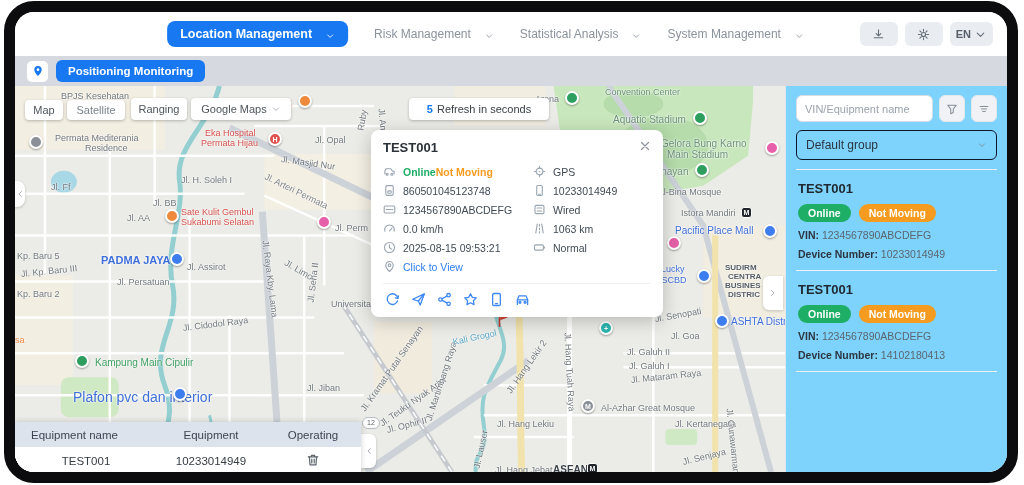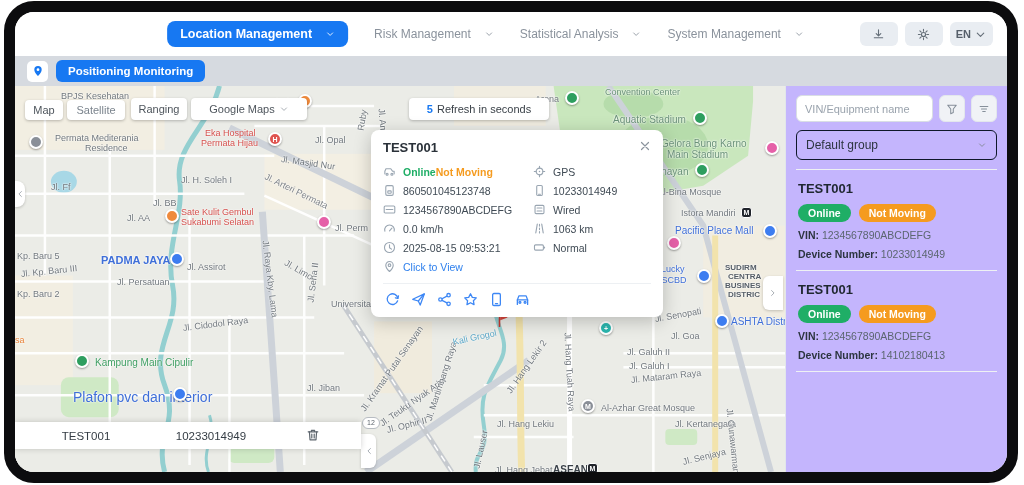--- a/index.html
+++ b/index.html
@@ -3,21 +3,21 @@
 <meta charset="utf-8">
 <style>
   html,body{margin:0;padding:0}
   body{width:1024px;height:485px;background:#fff;font-family:"Liberation Sans",sans-serif;overflow:hidden;position:relative}
   .frame{position:absolute;left:4px;top:1px;width:1014px;height:482px;border:11px solid #0c0c0e;border-radius:30px;background:#fff;box-sizing:border-box;overflow:hidden}
   .app{position:relative;width:100%;height:100%;display:flex;flex-direction:column}
 
   
   .topbar{flex:0 0 44px;background:#fff;position:relative}
   .nav{position:absolute;left:50%;top:0;transform:translateX(-54%);height:100%;display:flex;align-items:center;gap:26px;white-space:nowrap}
-  .nav-item{display:flex;align-items:center;gap:13px;font-size:12px;color:#8a929c;cursor:pointer}
+  .nav-item{display:flex;align-items:flex-end;gap:13px;font-size:12px;color:#8a929c;cursor:pointer}
   .nav-item.active{background:#1778f2;color:#fff;font-weight:bold;padding:6px 13px;border-radius:8px;font-size:12.5px}
   .chev svg{width:10px;height:10px;display:block}
   .top-actions{position:absolute;right:14px;top:10px;display:flex;gap:7px}
   .icon-btn{height:24px;min-width:26px;background:#e9edf2;border-radius:6px;display:flex;align-items:center;justify-content:center;color:#646e78;padding:0 6px;gap:3px;cursor:pointer}
   .icon-btn svg{width:13px;height:13px;display:block}
   .lang{font-size:11px;font-weight:bold;color:#565f6a}
 
   
   .tabbar{flex:0 0 30px;background:#d6dae0;display:flex;align-items:center;padding-left:12px;gap:8px}
   .pin-box{width:21px;height:21px;background:#fff;border-radius:5px;display:flex;align-items:center;justify-content:center;color:#1778f2}
@@ -62,21 +62,21 @@
   .mt-head{display:flex;background:#dde3ec;color:#3c4552;height:25px;align-items:center}
   .mt-row{display:flex;height:27px;align-items:center;color:#343c44;background:#fff}
   .mtc{box-sizing:border-box}
   .c1{width:142px;padding-left:16px}
   .c2{width:108px;text-align:center}
   .c3{flex:1;text-align:center}
   .trash{display:inline-flex;width:14px;height:14px;color:#5d656d;cursor:pointer}
   .trash svg{width:14px;height:14px}
 
   
-  .side{flex:0 0 222px;background:#c4b5fd;border-left:1px solid #e2e6ea;padding:9px 10px;box-sizing:border-box;overflow:hidden}
+  .side{flex:0 0 222px;background:#7dd3fc;border-left:1px solid #e2e6ea;padding:9px 10px;box-sizing:border-box;overflow:hidden}
   .search-row{display:flex;gap:6px}
   .search-input{flex:1;min-width:0;height:27px;border:1px solid #d9dee4;border-radius:6px;padding:0 8px;font-size:11px;color:#333;box-sizing:border-box;outline:none;font-family:"Liberation Sans",sans-serif}
   .search-input::placeholder{color:#9aa3ad}
   .sq-btn{width:26px;height:27px;background:#f0f2f6;border:1px solid #e3e7ec;border-radius:6px;display:flex;align-items:center;justify-content:center;color:#868f9a;cursor:pointer;box-sizing:border-box}
   .sq-btn svg{width:12px;height:12px}
   .group-select{margin-top:8px;height:28px;border:1px solid #0f172a;border-radius:6px;display:flex;align-items:center;justify-content:space-between;padding:0 9px;font-size:12px;color:#2c3540;cursor:pointer}
   .group-select .chev{color:#7d858f}
   .device-card{padding:11px 2px 10px;border-bottom:1px solid #eef1f4;cursor:pointer}
   .device-card:first-of-type{border-top:1px solid #eef1f4;margin-top:9px}
   .dev-name{font-size:13px;font-weight:bold;color:#1f2730}
@@ -331,21 +331,21 @@
 
         <div class="ctrl" style="left:10px;top:14px;width:38px;height:20px">
             <span>Map</span>
           </div>
         <div class="ctrl dim" style="left:52px;top:14px;width:58px;height:20px">
             <span>Satellite</span>
           </div>
         <div class="ctrl" style="left:116px;top:12px;width:56px;height:22px">
             <span>Ranging</span>
           </div>
-        <div class="ctrl" style="left:176px;top:12px;width:116px;height:22px">
+        <div class="ctrl" style="left:176px;top:12px;width:100px;height:22px">
           <span>Google Maps</span>
           <span class="chev" style="color:#9aa1a8">
               <svg viewBox="0 0 14 14" fill="none" stroke="currentColor" stroke-width="1.2" stroke-linecap="round" stroke-linejoin="round">
                 <path d="M3.5 5.5 7 9l3.5-3.5"></path>
               </svg>
             </span>
         </div>
         <div class="ctrl" style="left:394px;top:12px;width:140px;height:22px">
           <b style="color:#1778f2">5</b>
           <span style="color:#3a4148">Refresh in seconds</span>
@@ -500,20 +500,25 @@
                   <path d="M2.2 11.6V7.4L3.6 3.6h6.8l1.4 3.8v4.2"></path>
                   <path d="M2.2 7.4h9.6"></path>
                   <circle cx="4.6" cy="9.6" r=".9"></circle>
                   <circle cx="9.4" cy="9.6" r=".9"></circle>
                 </svg>
               </span>
             </div>
         </div>
 
         <div class="map-table">
+          <div class="mt-head" id="tblHead">
+              <div class="mtc c1">Equipment name</div>
+              <div class="mtc c2">Equipment</div>
+              <div class="mtc c3">Operating</div>
+            </div>
           <div id="tblBody">
               <div class="mt-row">
                 <div class="mtc c1" style="text-align: center; padding-left: 0px;">TEST001</div>
                 <div class="mtc c2">10233014949</div>
                 <div class="mtc c3"><span class="trash">
                     <svg viewBox="0 0 14 14" fill="none" stroke="currentColor" stroke-width="1.2" stroke-linecap="round" stroke-linejoin="round">
                       <path d="M2.2 3.8h9.6M5.4 3.8V2.4h3.2v1.4"></path>
                       <path d="M3.4 3.8l.6 8h6l.6-8"></path>
                       <path d="M5.8 6v4M8.2 6v4"></path>
                     </svg>

